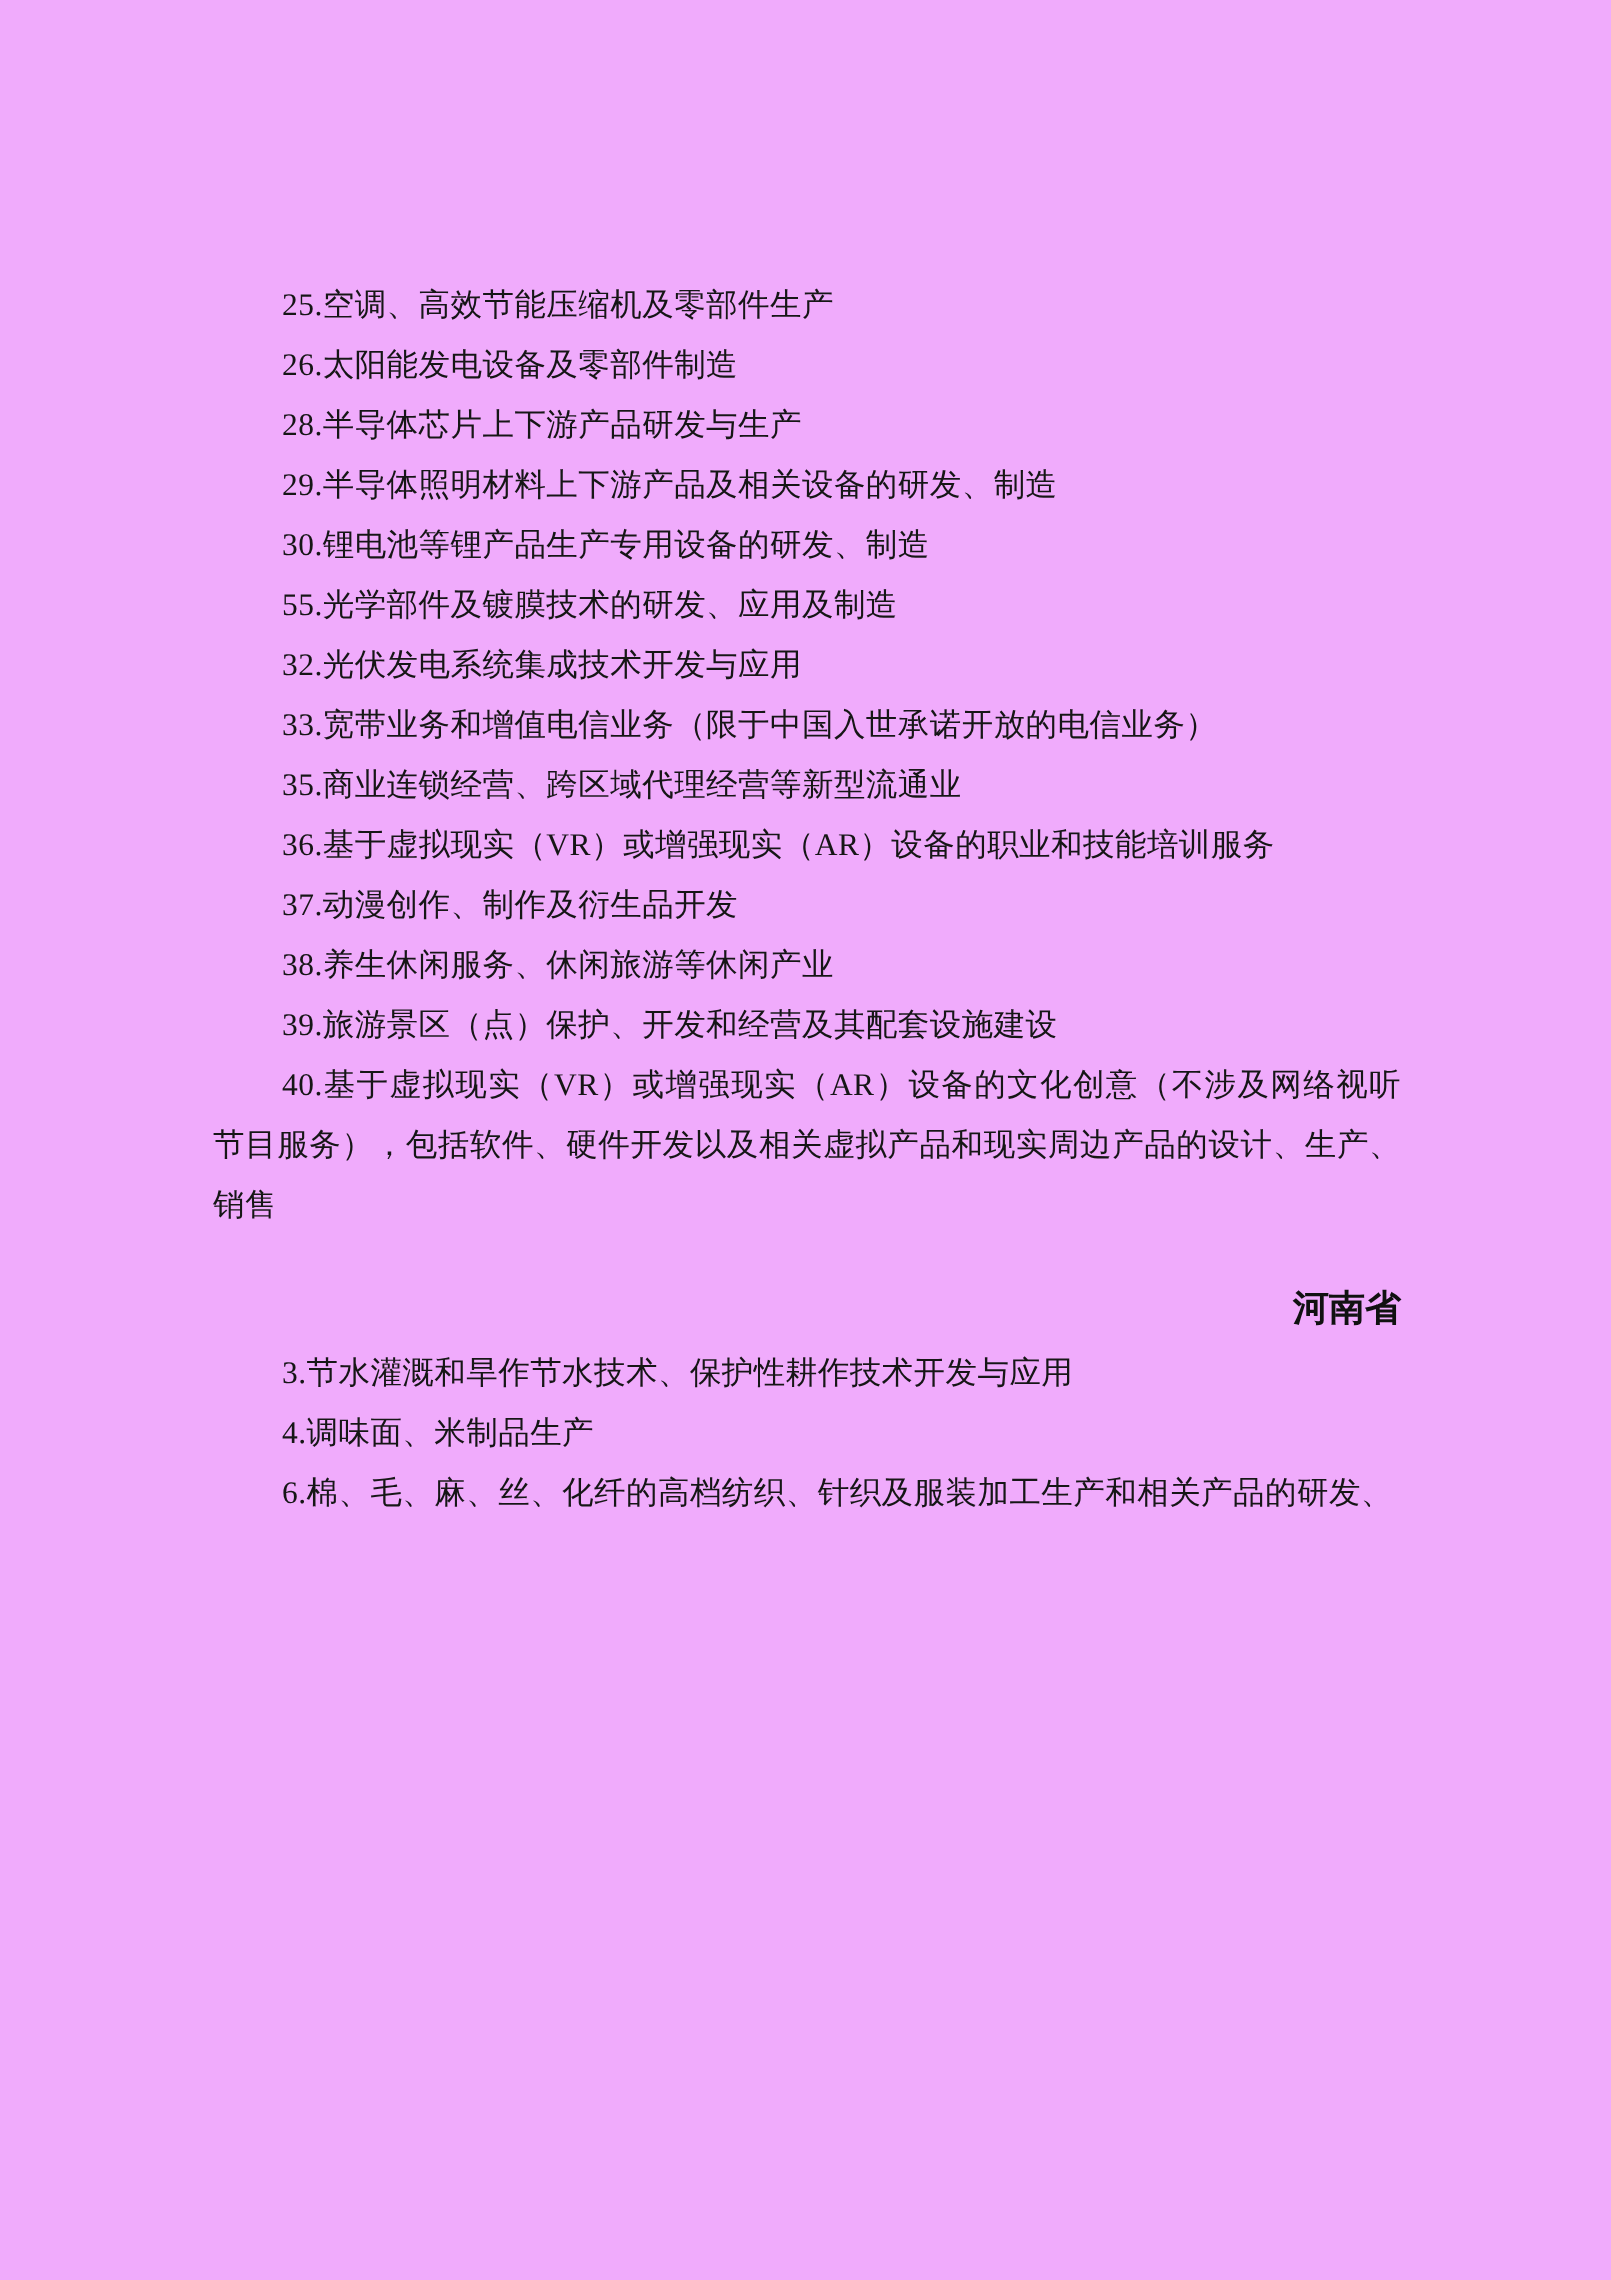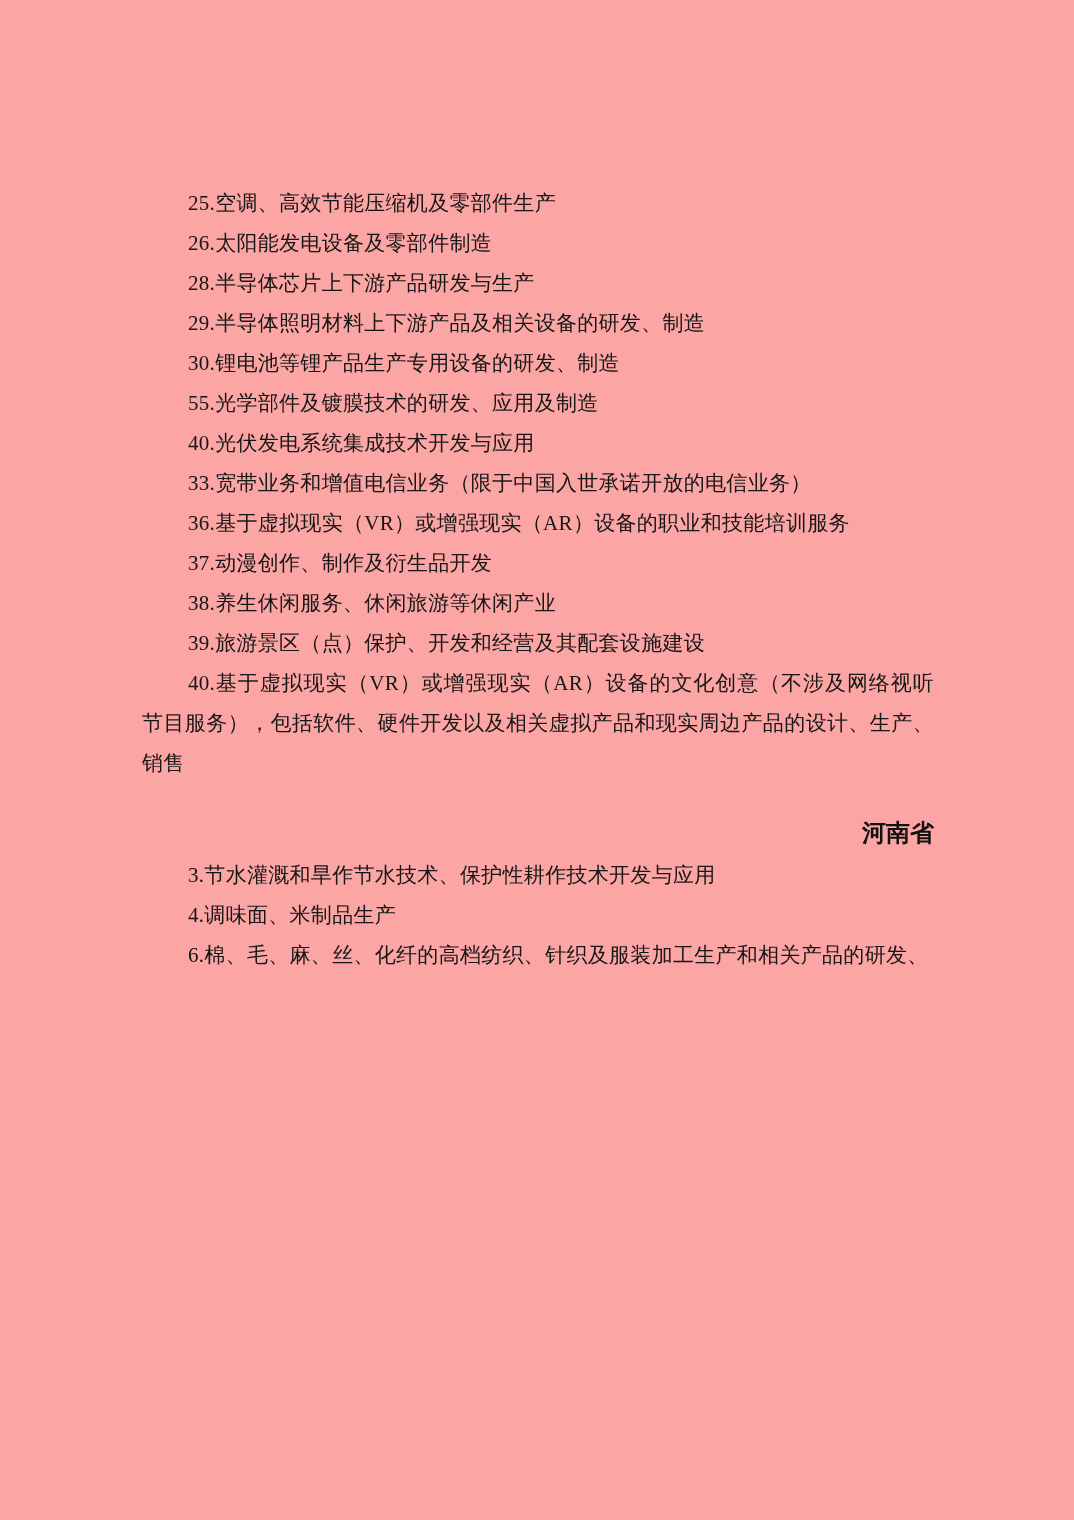--- a/index.html
+++ b/index.html
@@ -4,21 +4,21 @@
 <style>
   html, body {
     margin: 0;
     padding: 0;
     background: #ffffff;
   }
   .page {
     position: relative;
     width: 1074px;
     height: 1520px;
-    background: #fca5a5;
+    background: #f0abfc;
     overflow: hidden;
     color: #161616;
   }
   .content {
     position: absolute;
     left: 142px;
     top: 183px;
     width: 792px;
   }
   .para {
@@ -47,22 +47,23 @@
 
 <div class="page">
   <div class="content">
 
     <p class="para">25.空调、高效节能压缩机及零部件生产</p>
     <p class="para">26.太阳能发电设备及零部件制造</p>
     <p class="para">28.半导体芯片上下游产品研发与生产</p>
     <p class="para">29.半导体照明材料上下游产品及相关设备的研发、制造</p>
     <p class="para">30.锂电池等锂产品生产专用设备的研发、制造</p>
     <p class="para">55.光学部件及镀膜技术的研发、应用及制造</p>
-    <p class="para">40.光伏发电系统集成技术开发与应用</p>
+    <p class="para">32.光伏发电系统集成技术开发与应用</p>
     <p class="para">33.宽带业务和增值电信业务（限于中国入世承诺开放的电信业务）</p>
+    <p class="para">35.商业连锁经营、跨区域代理经营等新型流通业</p>
     <p class="para">36.基于虚拟现实（VR）或增强现实（AR）设备的职业和技能培训服务</p>
     <p class="para">37.动漫创作、制作及衍生品开发</p>
     <p class="para">38.养生休闲服务、休闲旅游等休闲产业</p>
     <p class="para">39.旅游景区（点）保护、开发和经营及其配套设施建设</p>
     <p class="para">40.基于虚拟现实（VR）或增强现实（AR）设备的文化创意（不涉及网络视听节目服务），包括软件、硬件开发以及相关虚拟产品和现实周边产品的设计、生产、销售</p>
 
     <h2 class="section-heading">河南省</h2>
 
     <p class="para">3.节水灌溉和旱作节水技术、保护性耕作技术开发与应用</p>
     <p class="para">4.调味面、米制品生产</p>

